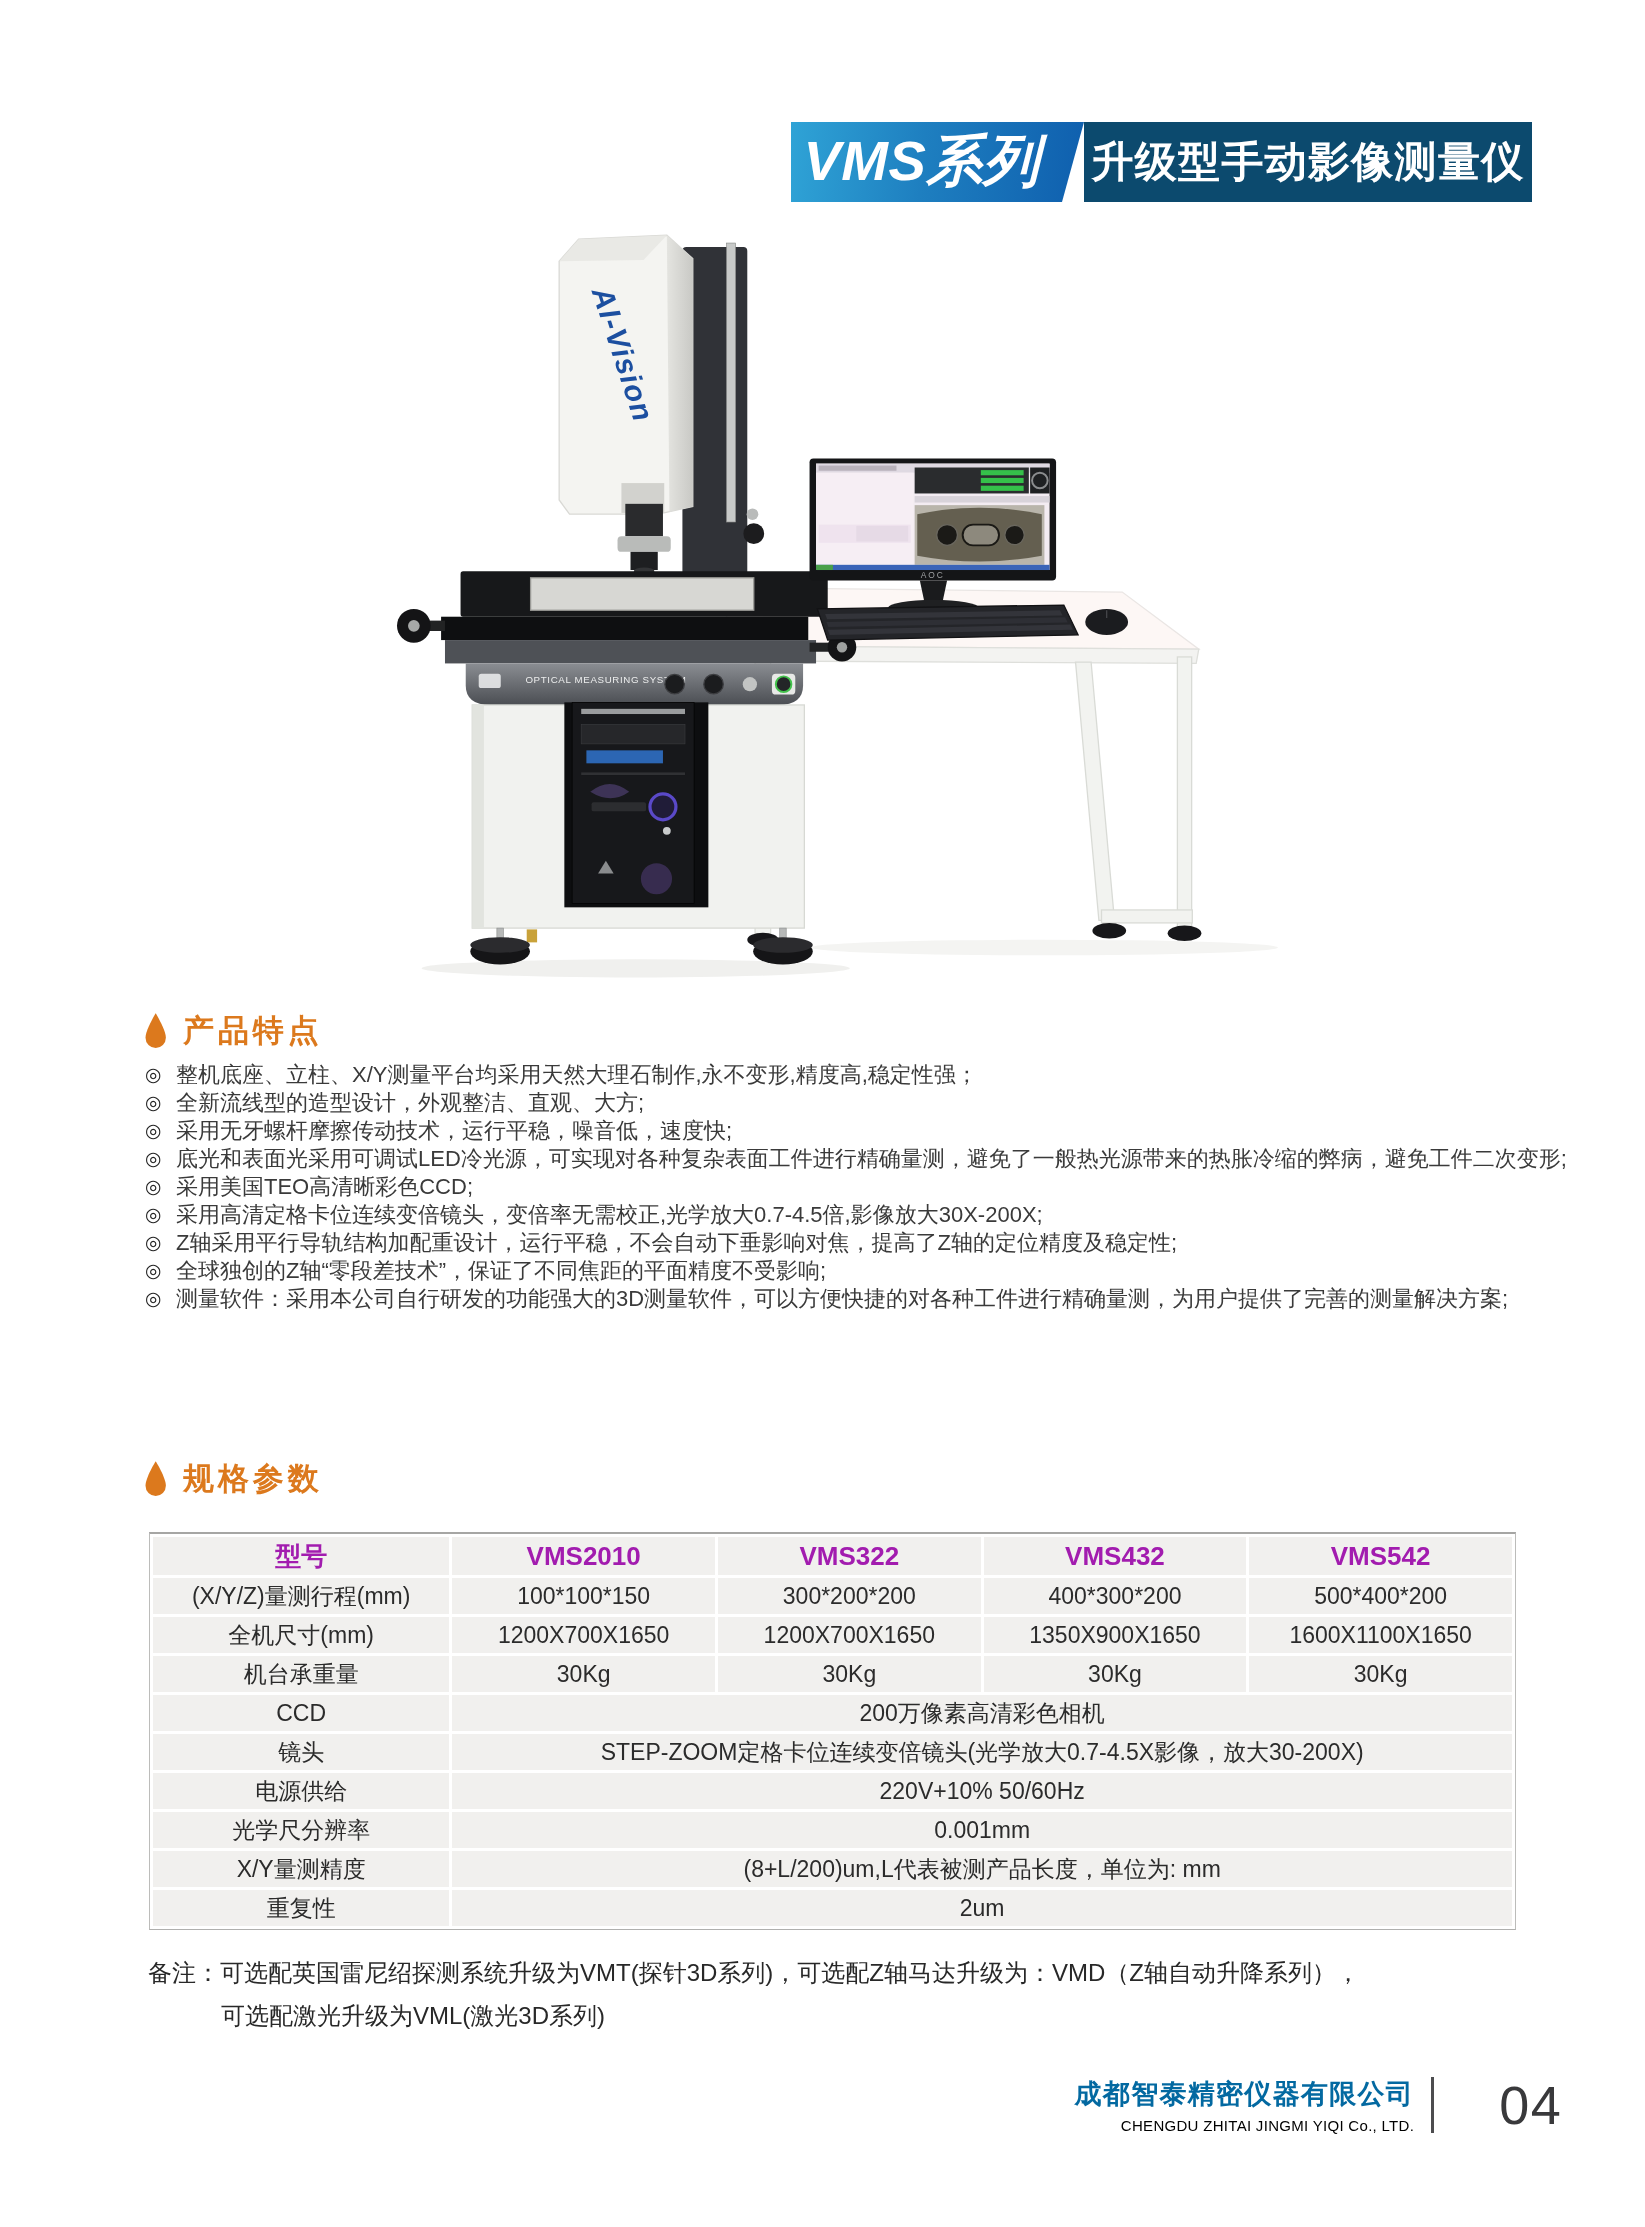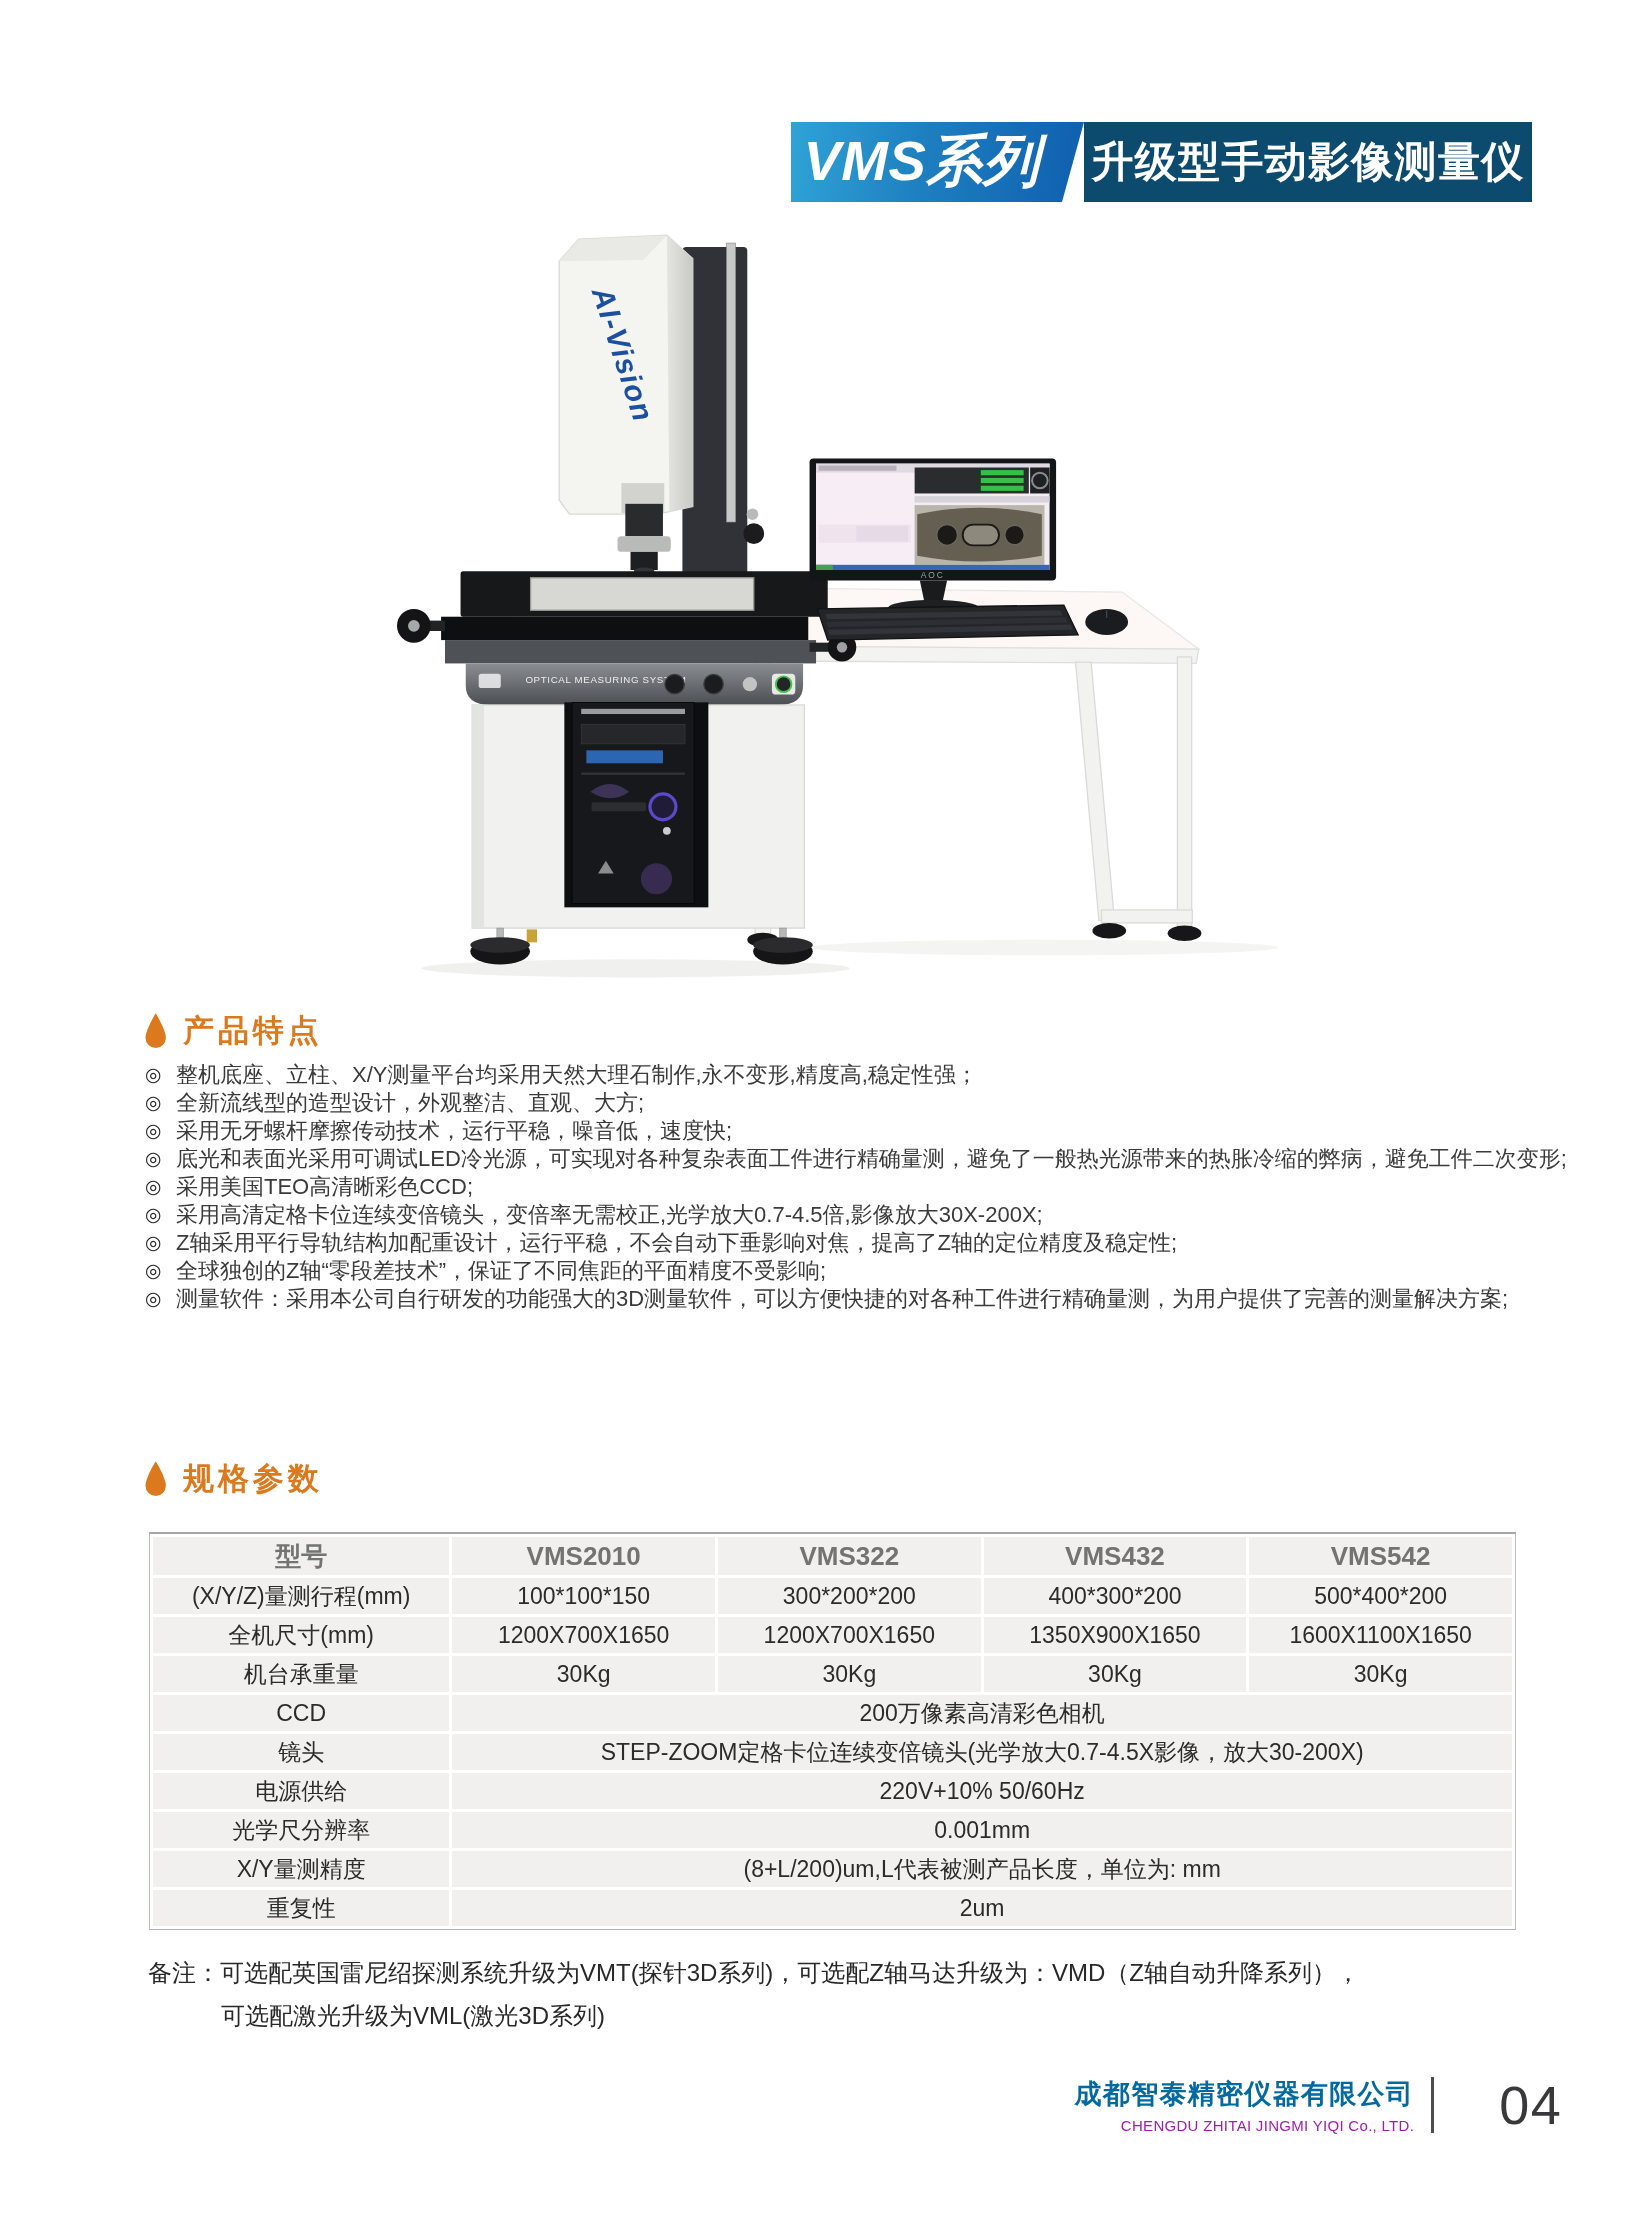--- a/index.html
+++ b/index.html
@@ -26,34 +26,34 @@
   .features-list{position:absolute;left:145px;top:1061px;width:1493px;list-style:none;margin:0;padding:0;}
   .features-list li{display:flex;align-items:flex-start;font-size:22px;line-height:28px;color:#3a3a3a;}
   .features-list .mark{width:31px;flex:0 0 auto;font-size:19px;color:#222;line-height:28px;}
   .features-list .txt{white-space:nowrap;}
 
   
   .table-wrap{position:absolute;left:149px;top:1532px;width:1367px;box-sizing:border-box;
         border:1.3px solid #bcbcba;border-top:2.6px solid #a6a6a4;border-bottom:1.9px solid #b0b0ae;background:#ffffff;}
   table.spec{width:100%;border-collapse:separate;border-spacing:3.2px;}
   table.spec th,table.spec td{background:#f1f0ee;text-align:center;vertical-align:middle;padding:0 6.5px;}
-  table.spec th{height:38px;font-size:26px;font-weight:700;color:#737373;}
+  table.spec th{height:38px;font-size:26px;font-weight:700;color:#a21caf;}
   table.spec td{height:36px;font-size:23px;font-weight:400;color:#2b2b2b;}
   td.lbl{width:22%;}
   col.c-model{width:22%;} col.c-v{width:19.5%;}
 
   
   .note{position:absolute;left:148px;top:1951px;font-size:24px;color:#282828;line-height:43px;}
   .note .l2{padding-left:73px;}
 
   
   .footer{position:absolute;top:2074px;right:84px;display:flex;align-items:center;gap:17px;}
   .company{text-align:right;}
   .company .cn{font-size:27px;font-weight:700;color:#0369a1;letter-spacing:1.3px;}
-  .company .en{font-size:15px;color:#a21caf;letter-spacing:0.3px;margin-top:5.2px;}
+  .company .en{font-size:15px;color:#000000;letter-spacing:0.3px;margin-top:5.2px;}
   .foot-divider{width:3.2px;height:56px;background:#4d4d4f;}
   .page-num{font-size:54px;font-weight:500;color:#39393b;line-height:62px;letter-spacing:1.3px;margin-left:48px;}
 
   
   .photo{position:absolute;left:363px;top:221px;width:1006px;height:759px;}
 </style>
 </head>
 <body>
 
 <div class="page">

